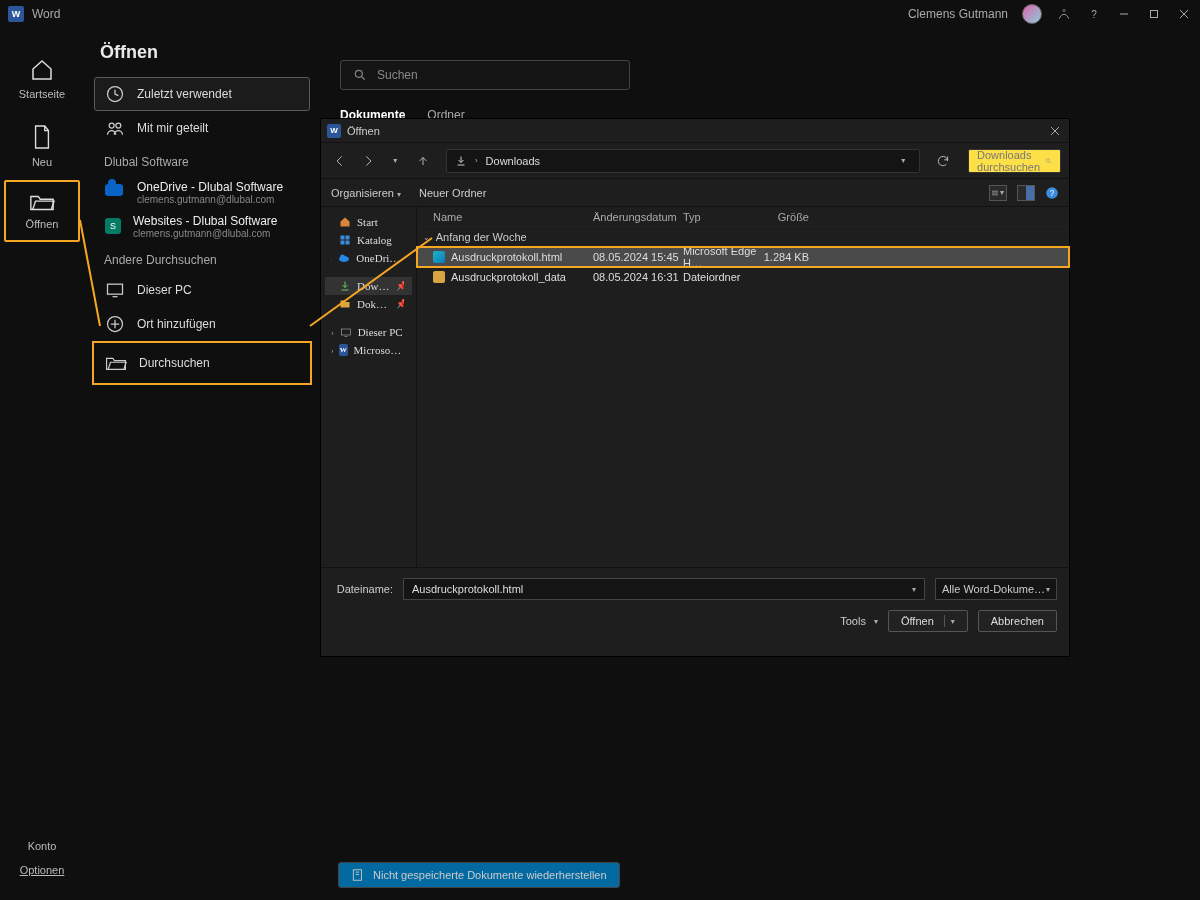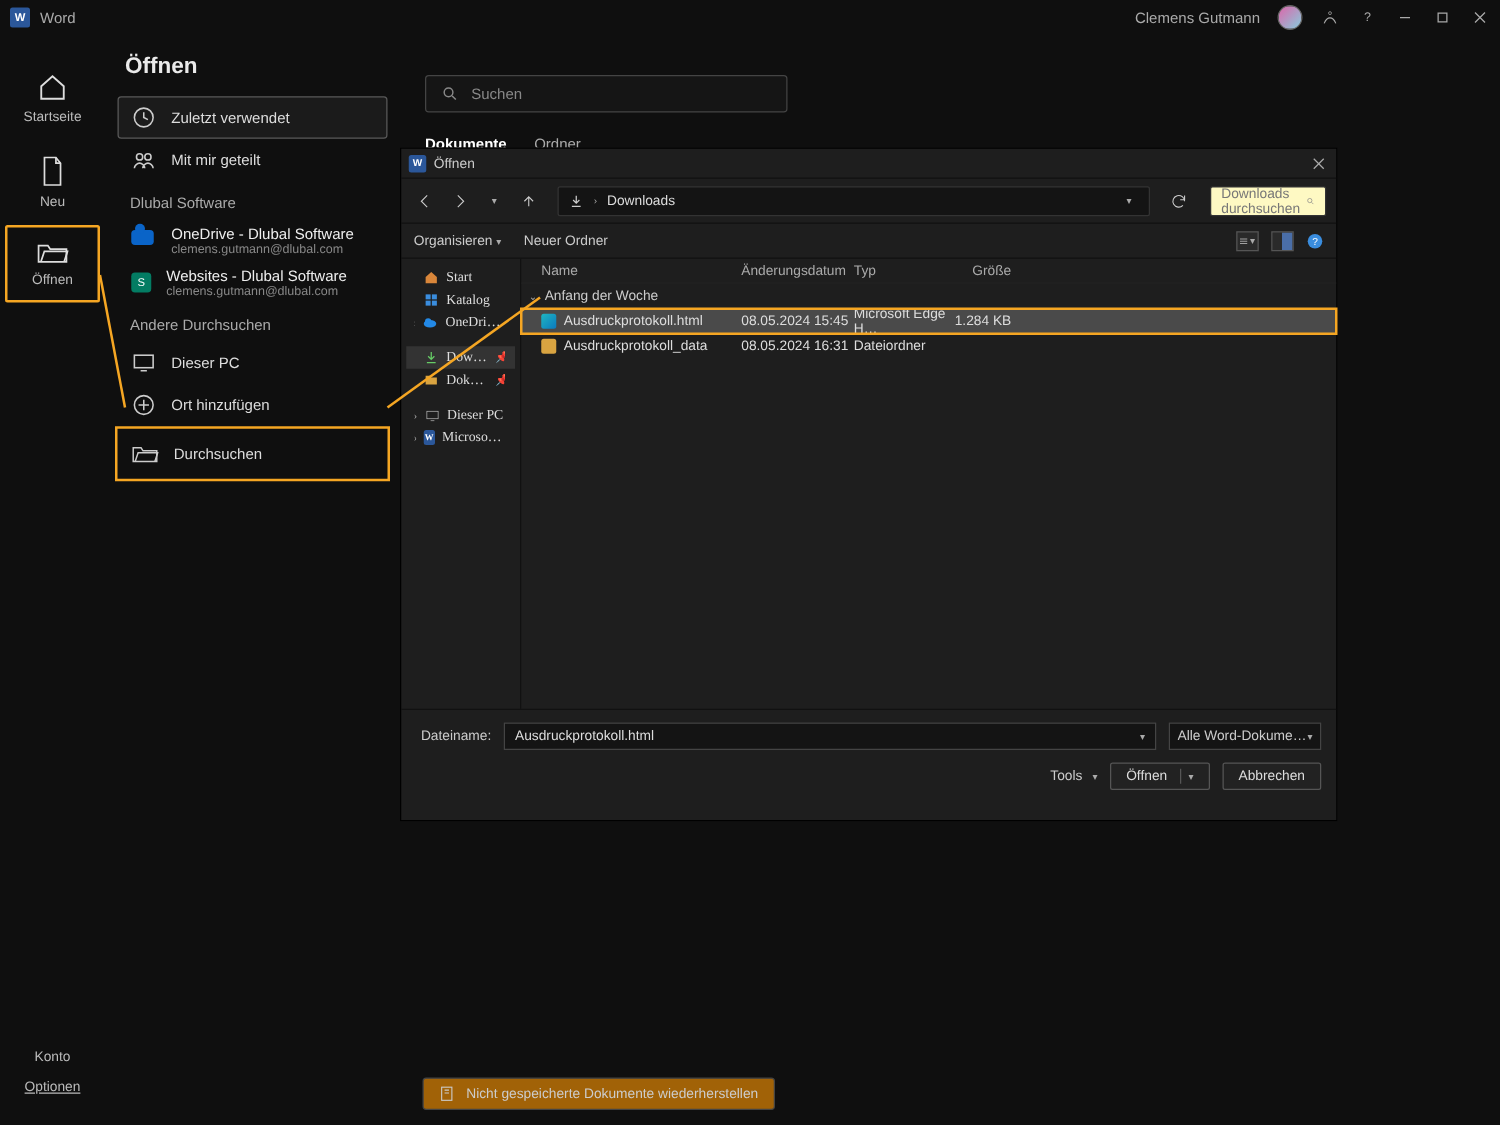--- a/index.html
+++ b/index.html
@@ -93,21 +93,21 @@
   .fod-title .l{display:flex;align-items:center;gap:6px;font-size:11px;color:#ccc;}
   .fod-nav{display:flex;align-items:center;gap:6px;height:36px;padding:0 8px;border-bottom:1px solid #111;}
   .navbtn{width:22px;height:22px;display:flex;align-items:center;justify-content:center;color:#ccc;}
   .navbtn svg{stroke:#ccc;fill:none;stroke-width:1.5;}
   .breadcrumb{flex:0 1 auto;display:flex;align-items:center;gap:8px;color:#ddd;font-size:11px;
     border:1px solid #333;background:#141414;height:24px;padding:0 8px;border-radius:2px;margin-left:6px;width:480px;}
   .breadcrumb svg{stroke:#ccc;}
   .bc-spacer{flex:1;}
   .bc-drop{width:16px;display:flex;justify-content:center;}
   .refresh{margin-left:6px;}
-  .fod-search{flex:1;margin-left:8px;border:1px solid #333;background:#fef9c3;height:24px;border-radius:2px;
+  .fod-search{flex:1;margin-left:8px;border:1px solid #333;background:#fde047;height:24px;border-radius:2px;
     display:flex;align-items:center;padding:0 8px;color:#777;font-size:11px;justify-content:space-between;}
 
   .fod-toolbar{display:flex;align-items:center;height:28px;padding:0 10px;color:#ccc;font-size:11px;gap:18px;border-bottom:1px solid #111;}
   .fod-toolbar .r{margin-left:auto;display:flex;gap:10px;align-items:center;}
   .tb-box{width:18px;height:16px;border:1px solid #555;background:#2a2a2a;}
 
   .fod-body{display:flex;height:360px;}
   
   .fod-tree{width:96px;border-right:1px solid #111;padding:6px 4px;font-size:11px;color:#ddd;overflow:hidden;font-family:Liberation Serif, serif;}
   .tree-row{display:flex;align-items:center;gap:6px;padding:3px 8px 3px 14px;white-space:nowrap;}
@@ -140,21 +140,21 @@
   .fline .ftype{width:122px;height:22px;background:#141414;border:1px solid #444;display:flex;align-items:center;padding:0 6px;justify-content:space-between;}
   .fod-buttons{display:flex;justify-content:flex-end;gap:10px;align-items:center;}
   .fod-buttons .tools{color:#ccc;display:flex;align-items:center;gap:8px;}
   .btn{height:22px;border:1px solid #555;background:#222;color:#ddd;padding:0 12px;font-size:11px;display:flex;align-items:center;gap:4px;border-radius:2px;}
   .btn .dd{font-size:8px;}
 
   
   .restore{
     position:absolute; bottom:12px; left:338px;
     border:1px solid #444;border-radius:3px;padding:5px 12px;color:#ccc;font-size:11px;
-    display:flex;align-items:center;gap:8px;background:#a16207;
+    display:flex;align-items:center;gap:8px;background:#0369a1;
   }
 
   
   .arrow-svg{position:absolute;pointer-events:none;top:0;left:0;}
 
   
   .chev{font-size:8px;color:#aaa;}
 </style>
 </head>
 <body>

